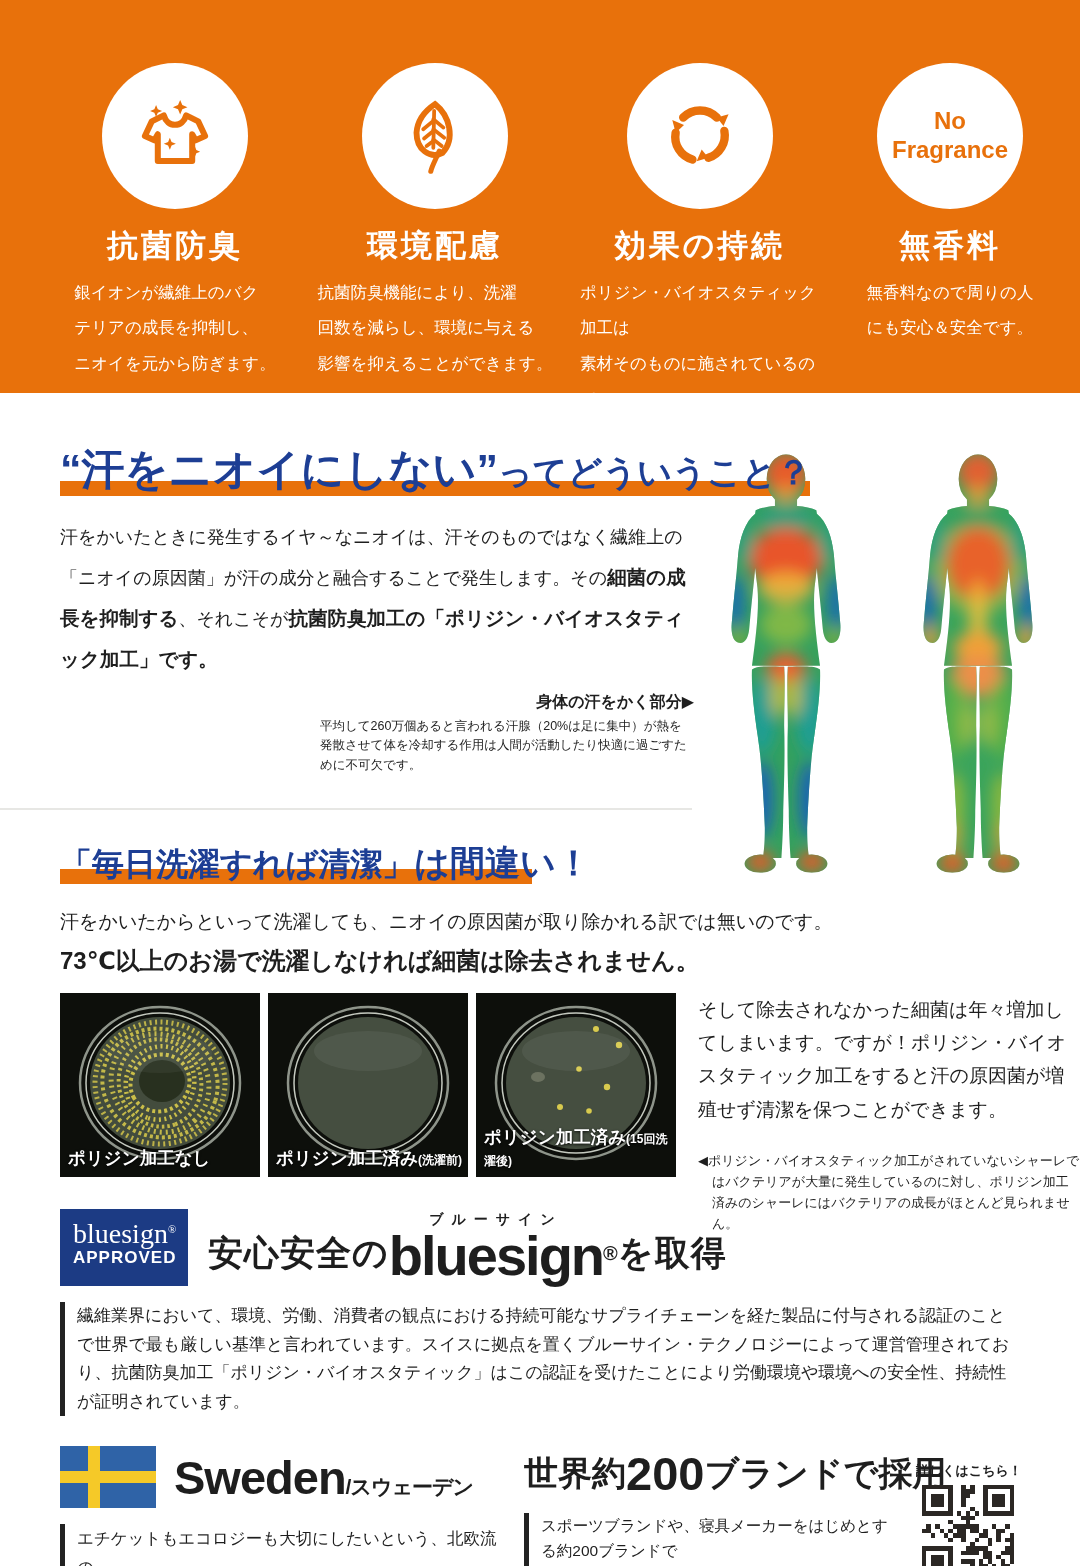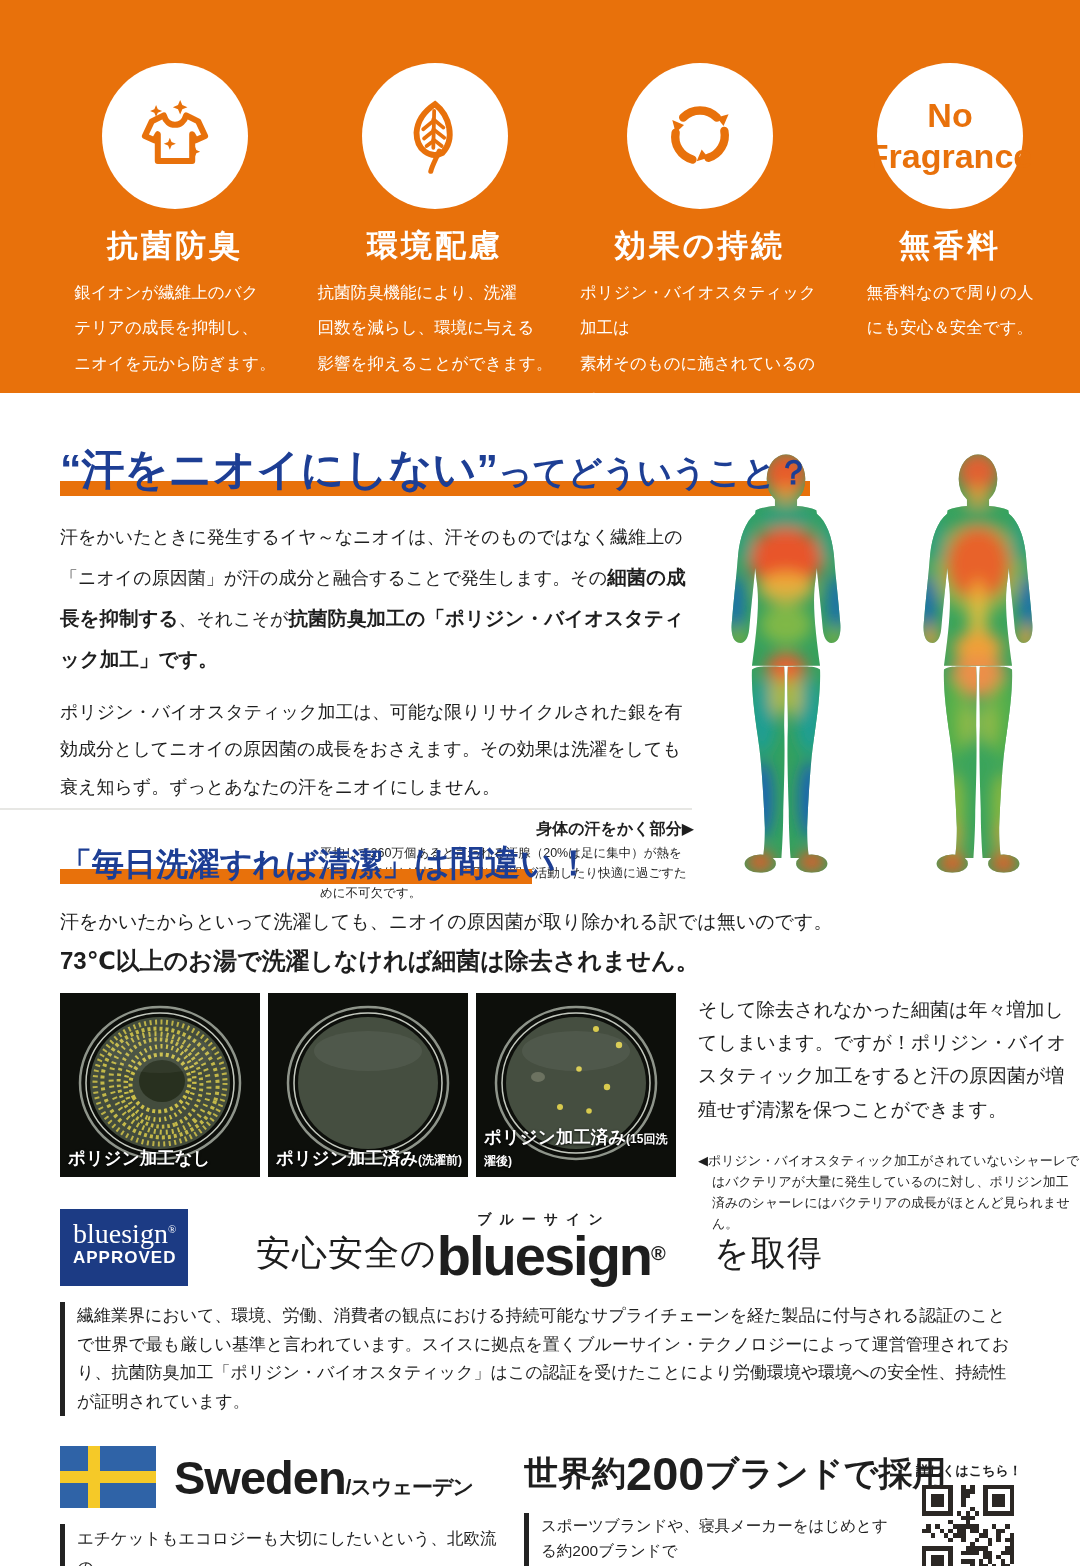--- a/index.html
+++ b/index.html
@@ -11,21 +11,21 @@
   *{margin:0;padding:0;box-sizing:border-box;}
   body{background:#fff;font-family:"Liberation Sans","DejaVu Sans",sans-serif;color:var(--ink);}
   .page{position:relative;width:1080px;height:1566px;margin:0 auto;background:#fff;overflow:hidden;}
   .pre{white-space:pre-line;}
 
   
   .banner{height:393px;background:var(--orange);display:grid;grid-template-columns:230px 290px 240px 260px;padding:0 60px;}
   .feature{display:flex;flex-direction:column;align-items:center;padding-top:63px;}
   .f-circle{width:146px;height:146px;border-radius:50%;background:#fff;display:flex;align-items:center;justify-content:center;}
   .f-circle svg{display:block;}
-  .nofr{color:var(--orange);font-weight:bold;font-size:34px;line-height:1.2;text-align:center;white-space:pre-line;}
+  .nofr{color:var(--orange);font-weight:bold;font-size:24px;line-height:1.2;text-align:center;white-space:pre-line;}
   .f-title{margin-top:16px;color:#fff;font-weight:bold;font-size:31px;letter-spacing:3px;}
   .f-body{margin-top:8px;color:#fff;font-size:16.5px;line-height:2.15;text-align:left;white-space:pre-line;}
 
   
   .sec1{position:relative;height:417px;padding-left:32px;}
   .sec1-left{position:absolute;left:60px;top:48px;width:634px;}
   .hl{position:relative;display:block;width:fit-content;margin-bottom:20px;}
   .hl-bar{position:absolute;left:0;bottom:3px;height:15px;background:var(--orange);z-index:0;}
   .hl-text{position:relative;z-index:1;color:var(--blue);font-weight:bold;white-space:nowrap;}
   .hl1 .q{font-size:43px;}
@@ -56,21 +56,21 @@
   .s2-note{margin-top:24px;font-size:13px;line-height:1.62;text-indent:-14px;padding-left:14px;}
 
   
   .sec3{padding:22px 60px 0;}
   .s3-head{display:flex;align-items:flex-end;}
   .bs-badge{width:128px;height:77px;background:var(--navy);color:#fff;padding:10px 0 0 13px;}
   .bs-badge .b1{font-family:"Liberation Serif","DejaVu Serif",serif;font-size:28px;line-height:1.05;}
   .bs-badge .b1 sup{font-size:11px;}
   .bs-badge .b2{font-size:17px;font-weight:bold;letter-spacing:1px;}
   .s3-title{display:flex;align-items:flex-end;margin-left:20px;padding-bottom:2px;}
-  .s3-jp{font-size:35px;font-weight:normal;padding-bottom:7px;letter-spacing:1px;margin-left:48px;}
+  .s3-jp{font-size:35px;font-weight:bold;padding-bottom:7px;letter-spacing:1px;}
   .s3-brandwrap{position:relative;}
   .s3-ruby{position:absolute;top:-17px;left:0;width:100%;text-align:center;font-size:14px;letter-spacing:8px;font-weight:bold;white-space:nowrap;}
   .s3-brand{font-size:56px;font-weight:bold;letter-spacing:-2px;line-height:1;}
   .s3-reg{font-size:20px;font-weight:bold;align-self:flex-start;margin-top:14px;}
   .bar-text{border-left:5px solid #222;padding-left:12px;}
   .s3-body{margin-top:16px;width:958px;font-size:17px;line-height:1.68;}
 
   
   .sec4{display:flex;padding:30px 60px 0;}
   .s4-left{width:452px;}
@@ -174,21 +174,20 @@
     </div>
   </section>
 
   <section class="sec1">
     <div class="sec1-left">
       <div class="hl hl1">
         <span class="hl-bar"></span>
         <span class="hl-text"><span class="q">“汗をニオイにしない”</span><span class="r">ってどういうこと？</span></span>
       </div>
       <p class="para"><span>汗をかいたときに発生するイヤ～なニオイは、汗そのものではなく繊維上の「ニオイの原因菌」が汗の成分と融合することで発生します。その</span><b>細菌の成長を抑制する</b><span>、それこそが</span><b>抗菌防臭加工の「ポリジン・バイオスタティック加工」です。</b></p>
-      <p class="para p2">ポリジン・バイオスタティック加工は、可能な限りリサイクルされた銀を有効成分としてニオイの原因菌の成長をおさえます。その効果は洗濯をしても衰え知らず。ずっとあなたの汗をニオイにしません。</p>
       <div class="sweat-cap">身体の汗をかく部分▶</div>
       <div class="sweat-note">平均して260万個あると言われる汗腺（20%は足に集中）が熱を発散させて体を冷却する作用は人間が活動したり快適に過ごすために不可欠です。</div>
     </div>
 
     <div class="figure-wrap">
 
       <svg width="184" height="462" viewBox="0 0 200 470">
         <defs>
           <filter id="thermal" x="-60%" y="-60%" width="220%" height="220%">
               <feGaussianBlur stdDeviation="8"></feGaussianBlur>

